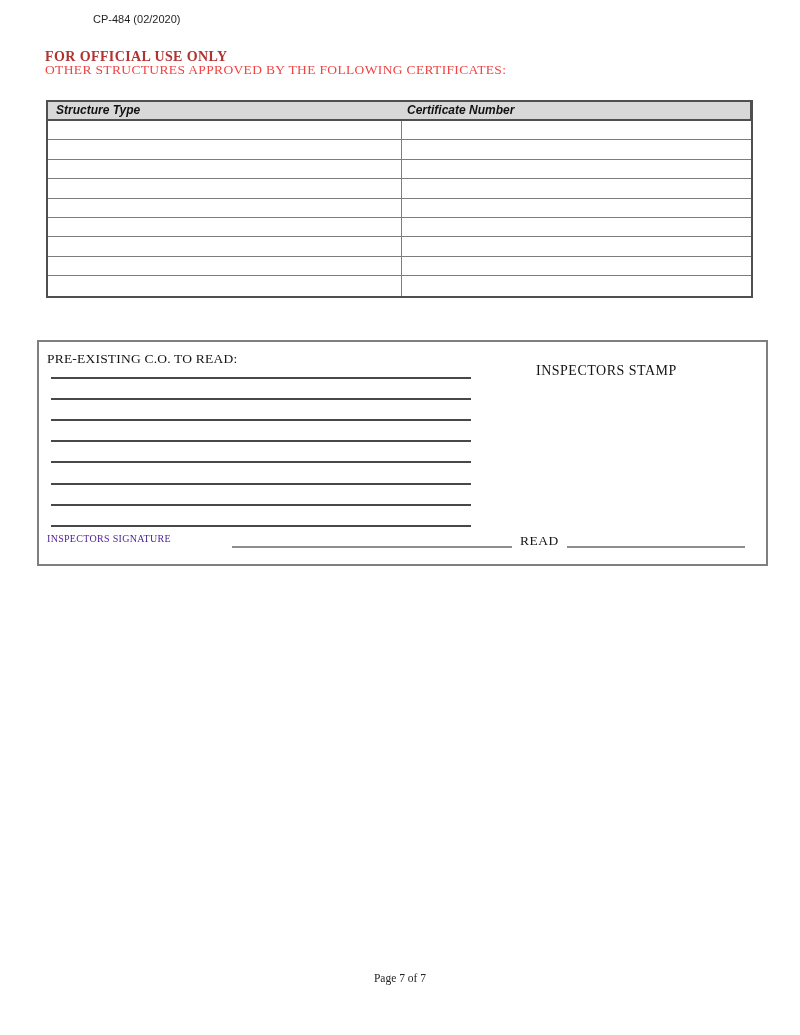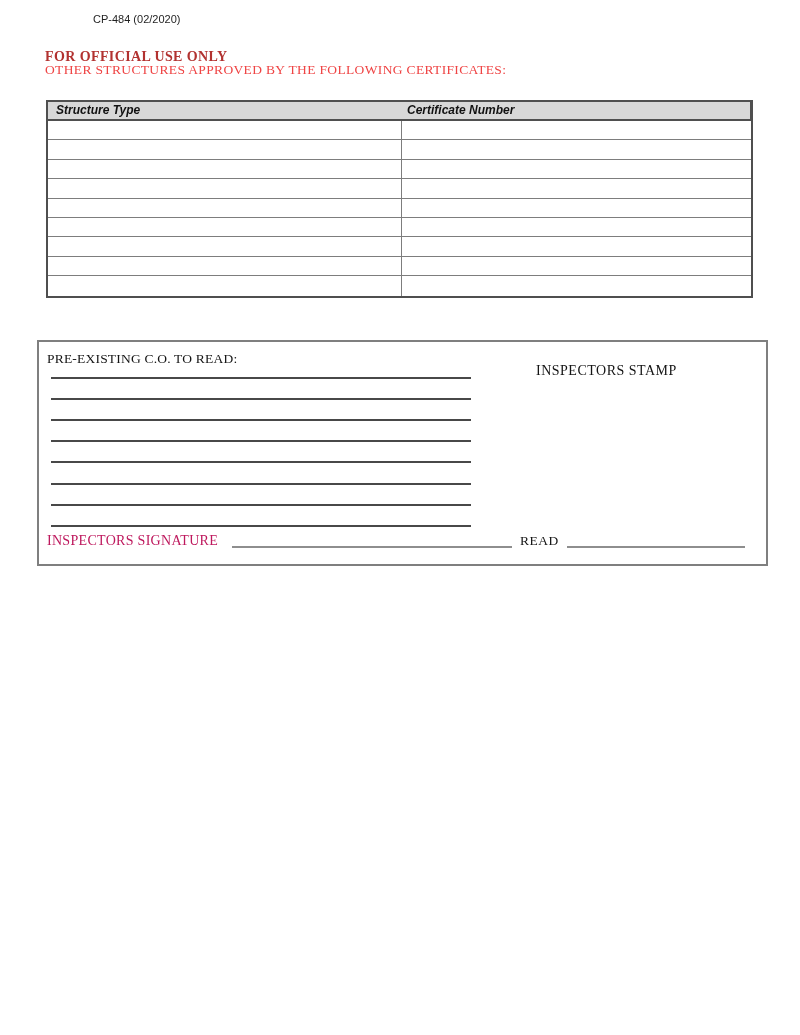--- a/index.html
+++ b/index.html
@@ -39,21 +39,21 @@
   .td.col-b { flex:1; }
   
   .co-box {
     position:absolute; left:37px; top:340px; width:731px; height:226px;
     border:2px solid #7f7f7f; box-sizing:border-box; background:#ffffff;
   }
   .co-title { position:absolute; left:8px; top:9px; font-size:13.5px; letter-spacing:0.2px; color:#141414; }
   .stamp-label { position:absolute; left:497px; top:21px; font-size:14px; letter-spacing:0.5px; color:#141414; }
   .blank-lines { position:absolute; left:12px; top:15.5px; width:420px; }
   .blank-line { height:19.2px; border-bottom:2px solid #484848; }
-  .sig-label { position:absolute; left:8px; top:191px; font-size:14px; letter-spacing:0.3px; color:#be185d; }
+  .sig-label { position:absolute; left:8px; top:191px; font-size:10px; letter-spacing:0.3px; color:#4c1d95; }
   .sig-line  { position:absolute; left:193px; top:190px; width:280px; height:14px; border-bottom:2px solid #8e8e8e; }
   .date-label{ position:absolute; left:481px; top:191px; font-size:13.5px; letter-spacing:0.5px; color:#141414; }
   .date-line { position:absolute; left:528px; top:190px; width:178px; height:14px; border-bottom:2px solid #8e8e8e; }
   
   .footer {
     position:absolute; left:0; top:972px; width:100%;
     text-align:center; font-size:11.5px; color:#242424;
   }
 </style>
 </head>
@@ -124,14 +124,15 @@
         <div class="blank-line"></div>
         <div class="blank-line"></div>
         <div class="blank-line"></div>
       </div>
     <span class="sig-label">INSPECTORS SIGNATURE</span>
     <span class="sig-line"></span>
     <span class="date-label">READ</span>
     <span class="date-line"></span>
   </div>
 
+  <div class="footer">Page 7 of 7</div>
 
 </div>
 
 </body></html>

